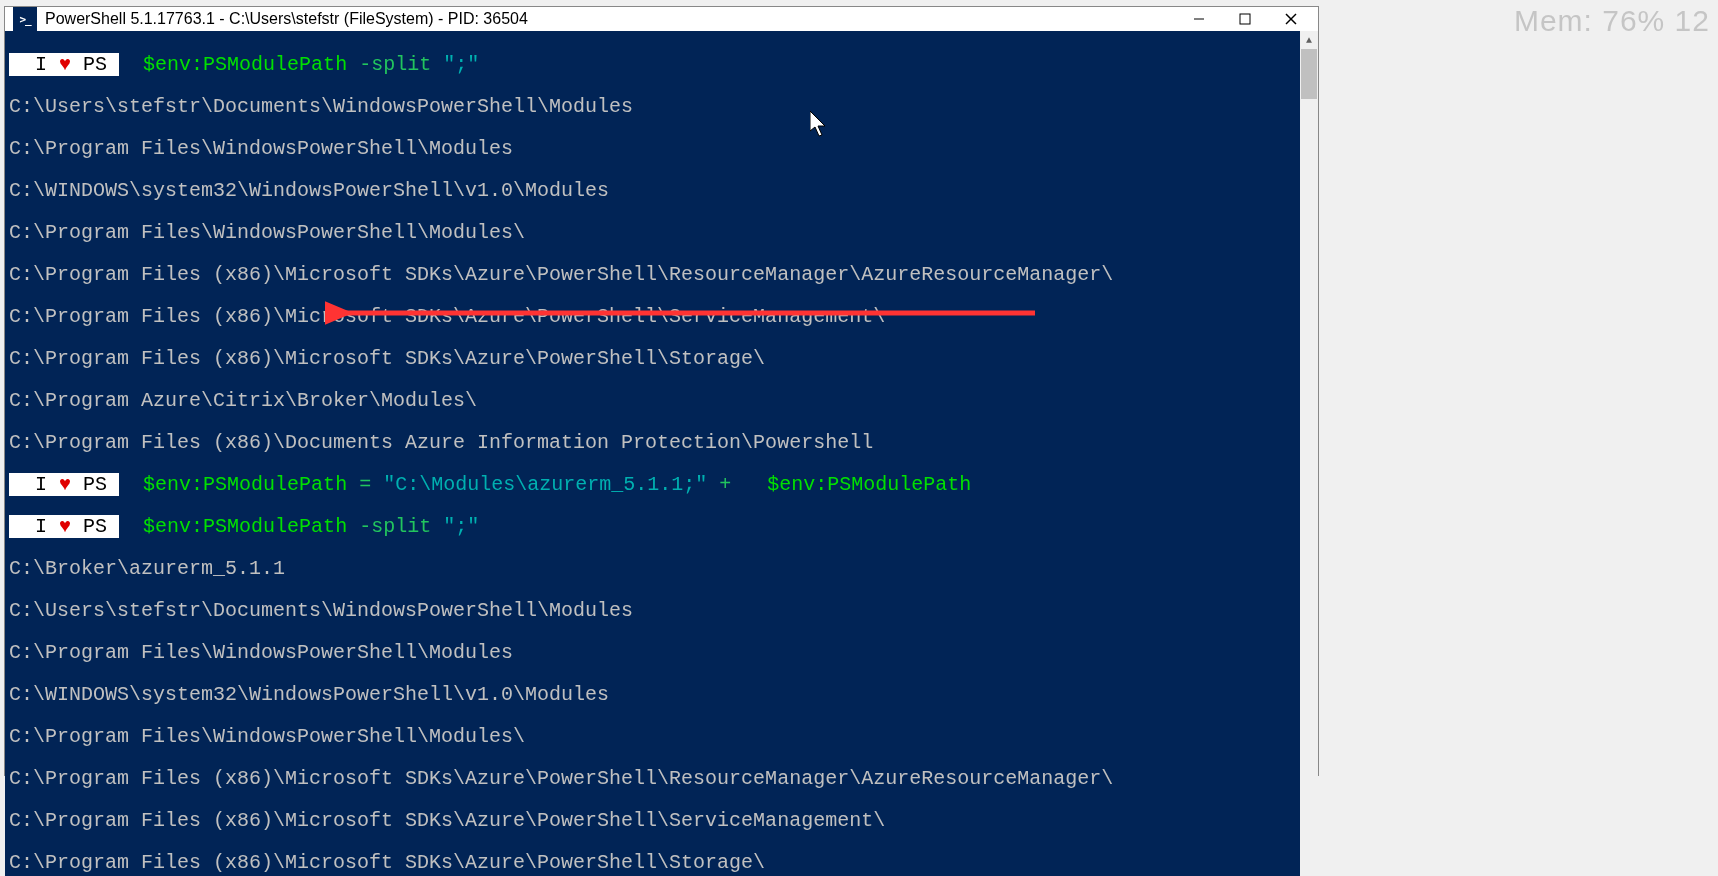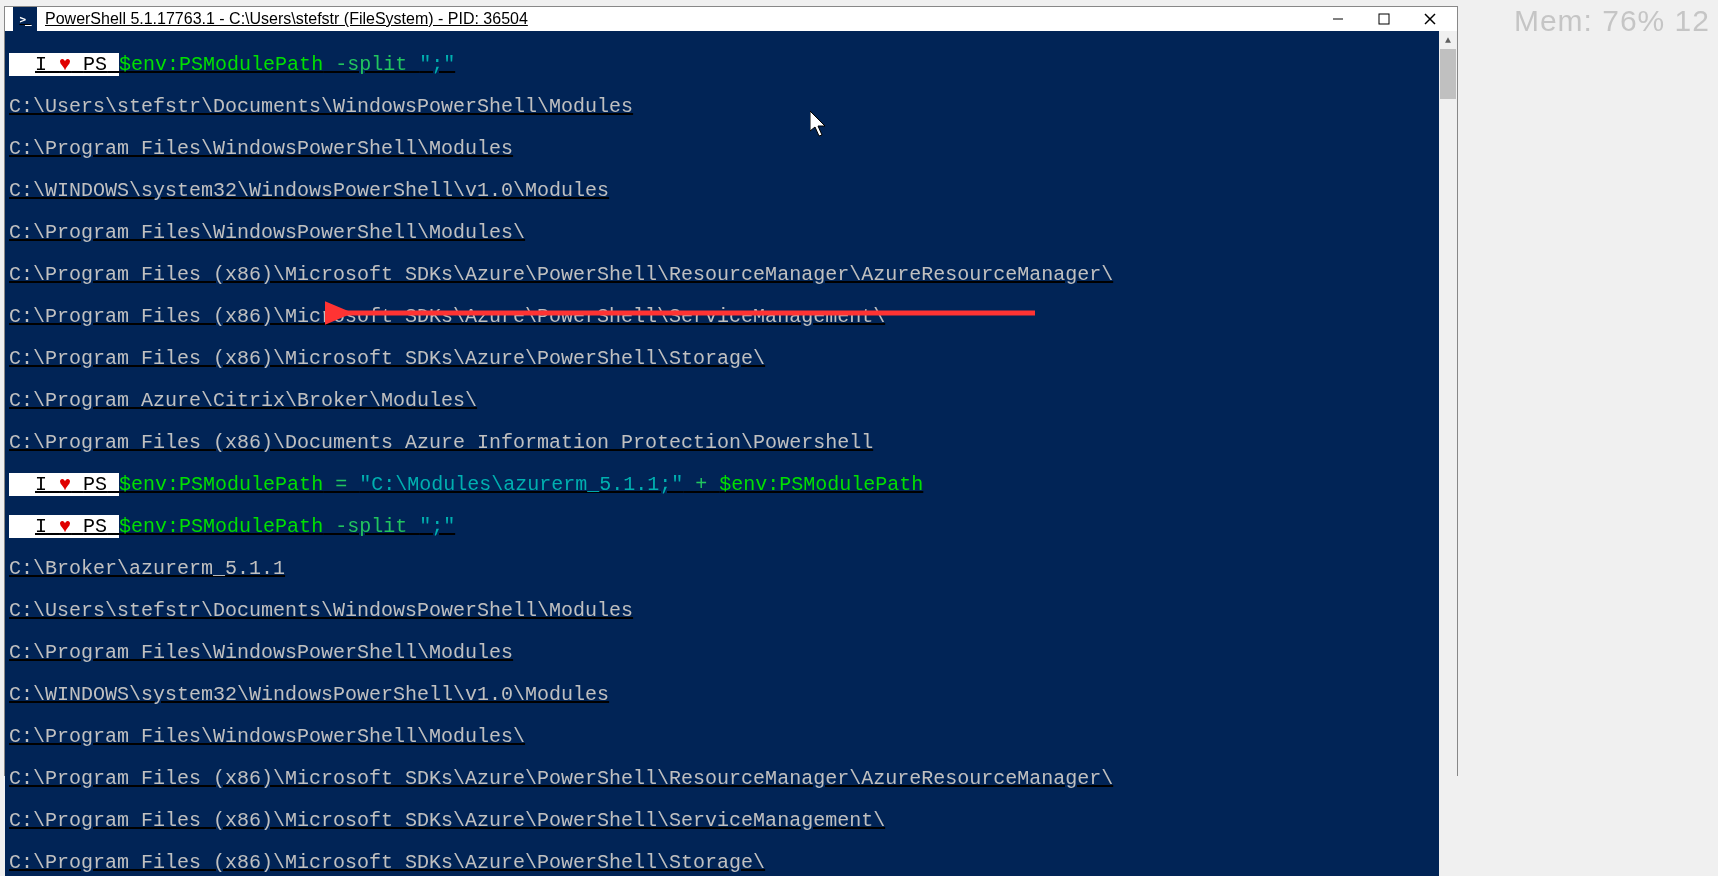--- a/index.html
+++ b/index.html
@@ -2,28 +2,27 @@
 <html><head>
   <meta charset="utf-8">
   <style>
     * { margin: 0; padding: 0; box-sizing: border-box; }
     body {
       font-family: Consolas, 'Courier New', monospace;
       background: #f0f0f0;
       overflow: hidden;
     }
     .window {
-      width: 1454px;
+      width: 1315px;
       height: 770px;
       background: #fff;
       border: 1px solid #888;
       display: flex;
       flex-direction: column;
       position: relative;
-      text-decoration: underline;
     }
     .titlebar {
       display: flex;
       align-items: center;
       height: 38px;
       background: #fff;
       padding: 0 4px;
       font-family: 'Segoe UI', Tahoma, sans-serif;
       font-size: 16px;
       color: #000;
@@ -102,21 +101,21 @@
       display:flex;
       align-items:center;
       justify-content:center;
       color:#606060;
       font-size:10px;
     }
     .scrollbar-arrow.up { top: 0; }
     .prompt-line { color: #c0c0c0; }
     .prompt-prefix { background:#fff; color:#000;padding-left:26px; }
     .heart { color: #e00000; background: #fff; }
-    .var { color: #00e000; }
+    .var { color: #00e000; padding-left: 24px; }
     .op { color: #22c55e; }
     .str { color: #00b0b0; }
     .str2 { color: #00b0b0; }
     .arrow-annotation {
       position: absolute;
       left: 320px;
       top: 270px;
       pointer-events: none;
     }
     .mouse-cursor {

